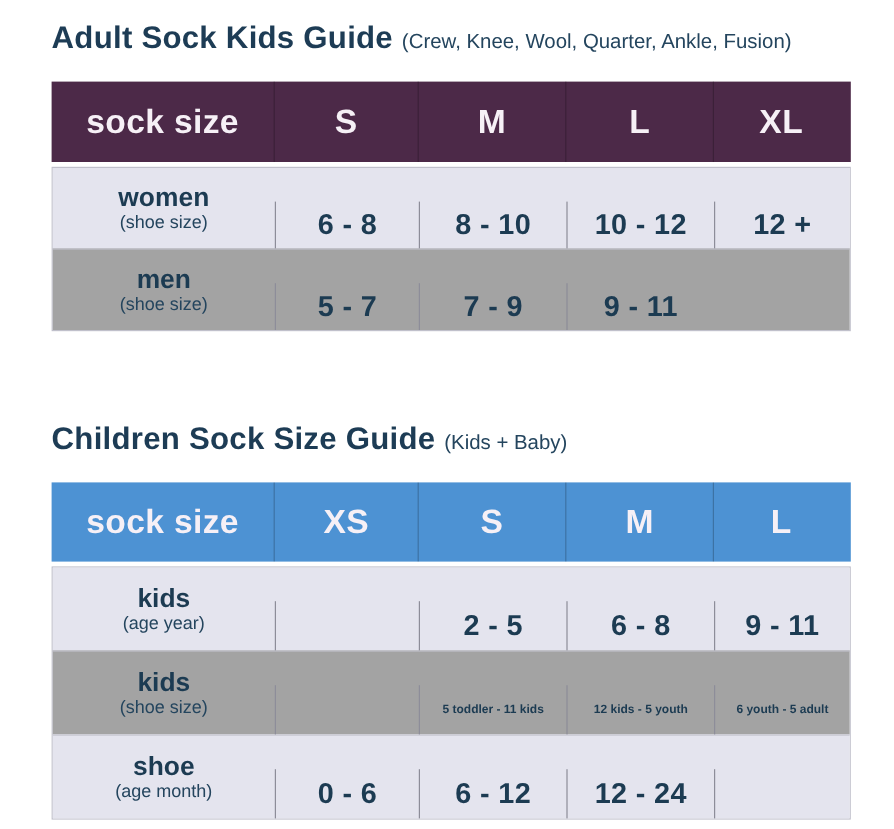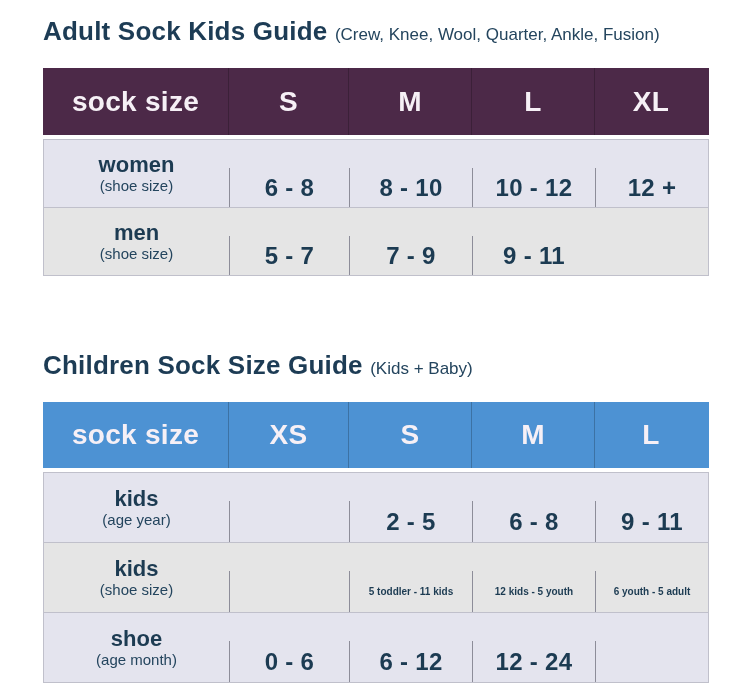--- a/index.html
+++ b/index.html
@@ -56,21 +56,21 @@
 
   .t-body { border: 1px solid #c0c0cb; }
   .t-row {
     display: grid;
     grid-template-columns: var(--cols);
     min-height: 67px;
   }
   #children-guide-section .t-row { min-height: 69px; }
   .t-row + .t-row { border-top: 1px solid #c0c0cb; }
   .t-row.shade { background: #e4e4ee; }
-  .t-row.plain { background: #e5e5e5; }
+  .t-row.plain { background: #a3a3a3; }
 
   .cell {
     display: flex;
     flex-direction: column;
     align-items: center;
     justify-content: center;
     text-align: center;
     padding: 2px 4px;
     box-sizing: border-box;
   }

